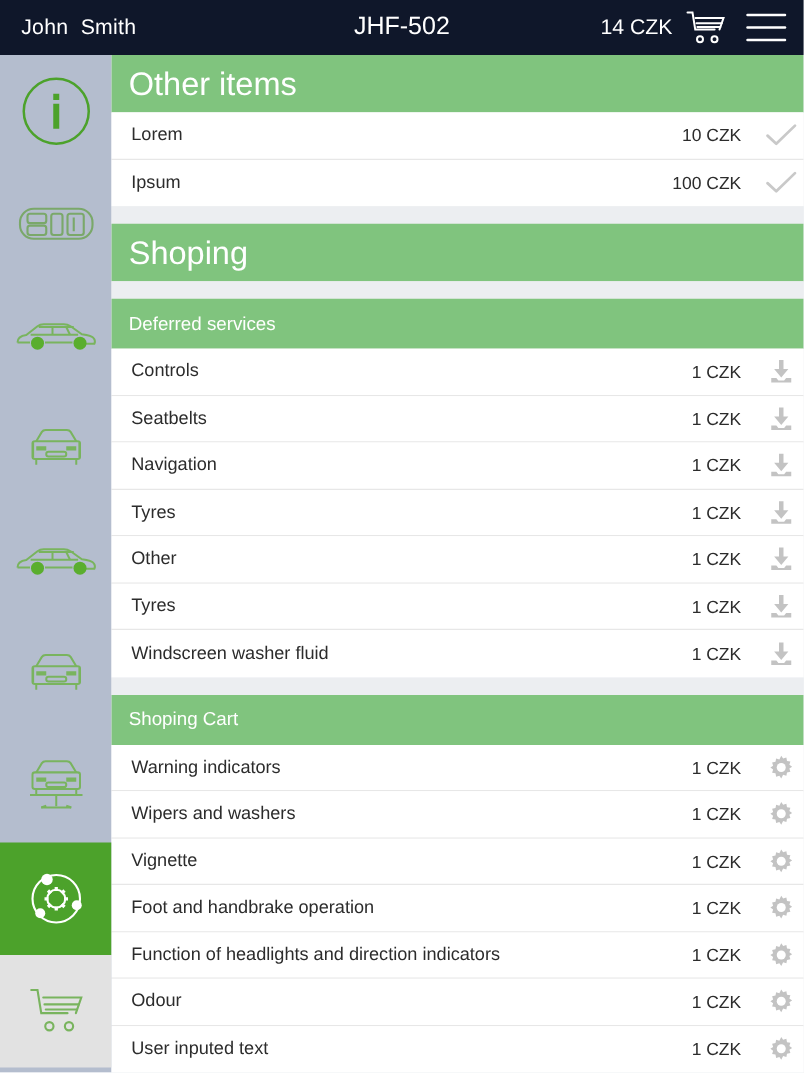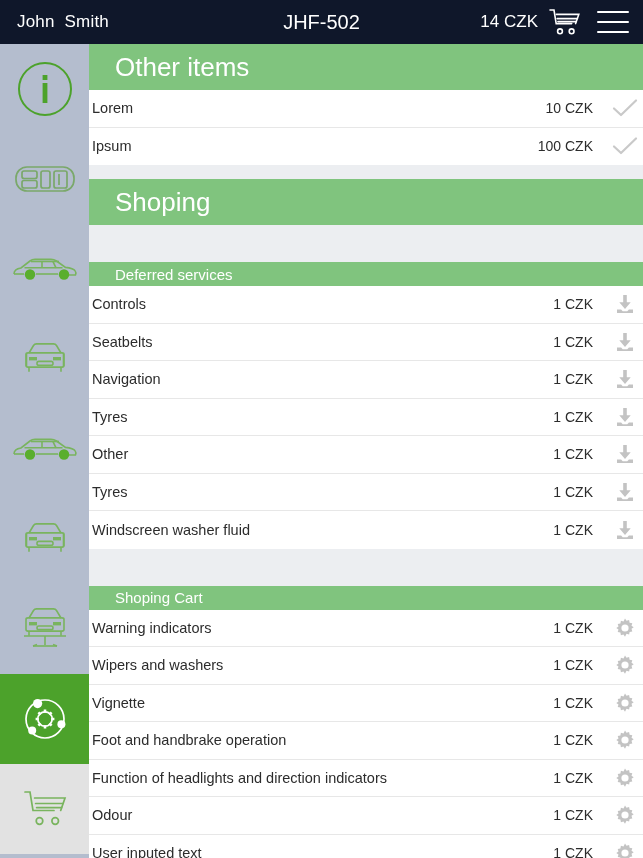--- a/index.html
+++ b/index.html
@@ -93,35 +93,35 @@
     overflow: hidden;
     display: flex;
     flex-direction: column;
   }
 
   .sec-header {
     background: #80C47E;
     color: #ffffff;
     display: flex;
     align-items: center;
-    padding: 0 26px;
+    padding: 0 14px;
     flex: 0 0 auto;
     text-align: center;
   }
   .sec-header.big { height: 46px; font-size: 26px; font-weight: 400; }
-  .sec-header.small { height: 24px; font-size: 15px; font-weight: 400; margin-top: 23px; }
+  .sec-header.small { height: 40px; font-size: 15px; font-weight: 400; }
 
   .gap { flex: 0 0 14px; background: #eceef1; }
 
   .rows { background: #ffffff; flex: 0 0 auto; }
   .row {
     height: 37.5px;
     display: flex;
     align-items: center;
-    padding: 0 0 0 3px;
+    padding: 0 0 0 16px;
     border-bottom: 1px solid #e7e7e7;
     background: #ffffff;
   }
   .row:last-child { border-bottom: none; }
   .row .label {
     flex: 1 1 auto;
     font-size: 14.5px;
     color: #2c2c2c;
     white-space: nowrap;
     overflow: hidden;

